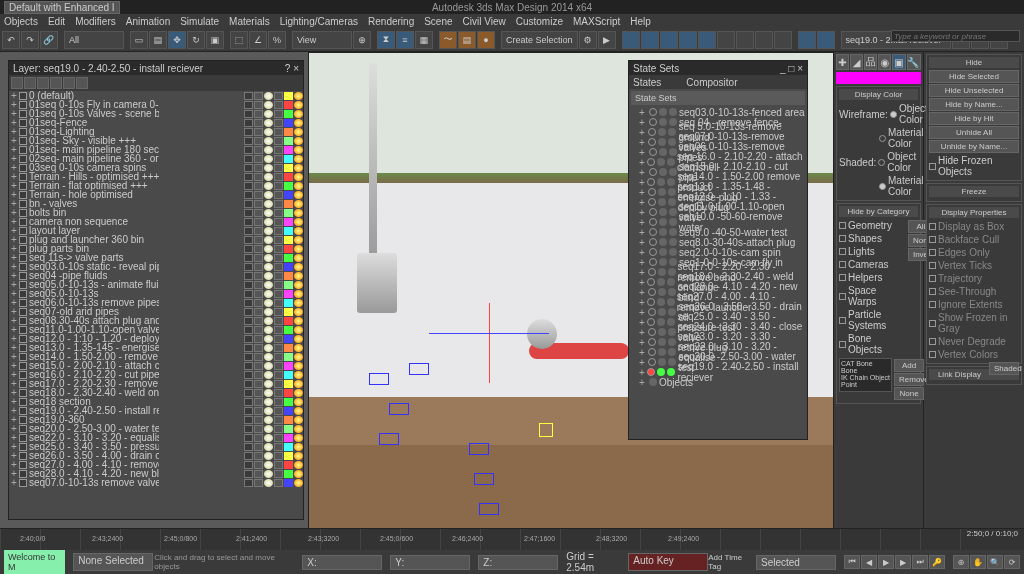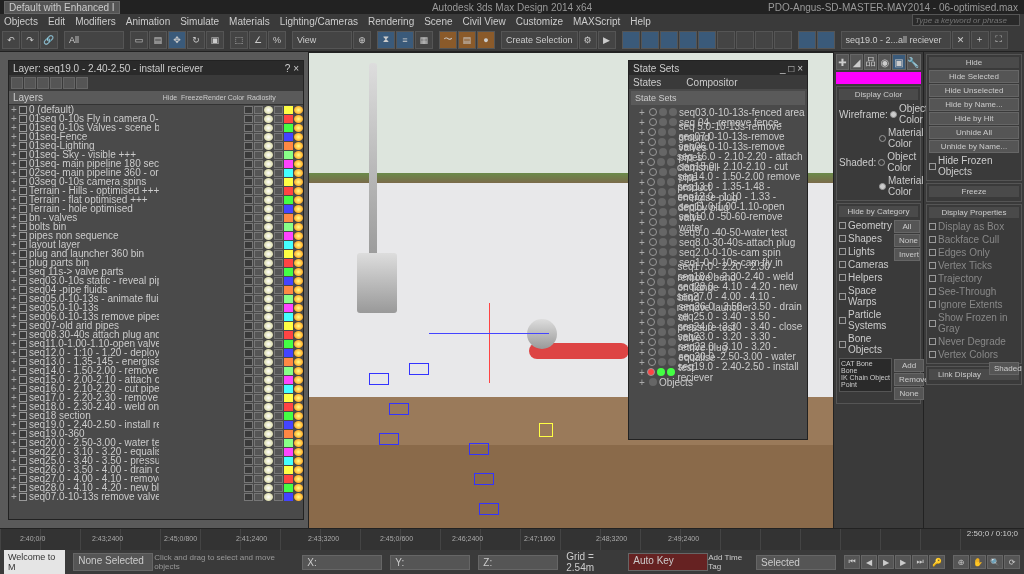--- a/index.html
+++ b/index.html
@@ -2,21 +2,21 @@
 <html><head>
 <meta charset="utf-8">
 <style>
 *{margin:0;padding:0;box-sizing:border-box;font-family:Arial,sans-serif;font-size:10px;color:#ccc;user-select:none}
 body{background:#333;width:1024px;height:574px;overflow:hidden;position:relative}
 .titlebar{height:14px;background:#222;display:flex;align-items:center;padding:0 4px;font-size:9px}
 .titlebar .center{position:absolute;left:50%;transform:translateX(-50%);color:#999}
 .titlebar .file{position:absolute;left:75%;color:#999}
 .menubar{height:14px;background:#3a3a3a;display:flex;align-items:center;padding:0 4px;gap:10px;font-size:9px}
 .menubar span{color:#ccc}
-.search-box{position:absolute;right:4px;top:14px;width:108px;height:12px;background:#2a2a2a;border:1px solid #555;font-size:8px;padding:0 2px;font-style:italic;color:#888}
+.search-box{position:absolute;right:4px;top:30px;width:129px;height:12px;background:#2a2a2a;border:1px solid #555;font-size:8px;padding:0 2px;font-style:italic;color:#888}
 .toolbar{height:24px;background:#3a3a3a;display:flex;align-items:center;padding:2px;gap:1px;border-bottom:1px solid #222}
 .tbtn{width:18px;height:18px;background:#444;border:1px solid #555;display:inline-flex;align-items:center;justify-content:center;font-size:9px;cursor:pointer}
 .tbtn.blue{background:#3a5a7a}
 .tbtn.orange{background:#8a5a2a}
 .tsep{width:4px}
 .tdrop{height:18px;background:#444;border:1px solid #555;padding:0 4px;font-size:9px;display:inline-flex;align-items:center;min-width:60px}
 .main-area{position:relative;height:480px;background:#5a5a5a}
 .viewport{position:absolute;left:308px;top:0;right:190px;bottom:0;background:linear-gradient(#dde5dd 0%,#dde5dd 25%,#e8e8ea 25%,#e8e8ea 72%,#9a7a5a 72%,#9a7a5a 82%,#8a6a4a 82%,#8a6a4a 100%);border:1px solid #222}
 .viewport::before{content:"";position:absolute;top:25%;left:0;right:0;height:10px;background:linear-gradient(#6a8a4a,#7a6a4a)}
 .layer-panel{position:absolute;left:8px;top:8px;width:296px;height:460px;background:#4a4a4a;border:1px solid #222;display:flex;flex-direction:column}
@@ -67,36 +67,35 @@
 .rp-btn{background:#555;border:1px solid #666;padding:1px 4px;text-align:center;font-size:8px;margin:1px 0}
 .rp-tabs{display:flex;height:16px;gap:1px;margin-bottom:2px}
 .rp-tabs .t{flex:1;background:#555;border:1px solid #666;display:flex;align-items:center;justify-content:center}
 .rp-tabs .t.active{background:#3a5a7a}
 .swatch{width:100%;height:12px;background:#f0f;margin-bottom:2px}
 .timeline{position:absolute;bottom:24px;left:0;right:0;height:22px;background:#333;border-top:1px solid #222;display:flex;align-items:flex-start}
 .timeline .ruler{flex:1;height:100%;background:repeating-linear-gradient(90deg,#444 0,#444 1px,#333 1px,#333 40px);position:relative;font-size:7px}
 .timeline .tick{position:absolute;top:6px;color:#aaa;font-size:7px}
 .statusbar{position:absolute;bottom:0;left:0;right:0;height:24px;background:#3a3a3a;display:flex;align-items:center;padding:0 4px;gap:8px;font-size:9px}
 .statusbar .field{background:#555;border:1px solid #666;padding:1px 4px;min-width:80px}
-.statusbar .welcome{background:#e5e5e5;color:#333;padding:2px 4px;font-size:9px}
+.statusbar .welcome{background:#86efac;color:#333;padding:2px 4px;font-size:9px}
 .playback{display:flex;gap:1px;margin-left:auto}
 .playback .pb{width:16px;height:14px;background:#555;border:1px solid #666;display:flex;align-items:center;justify-content:center;font-size:8px}
 .vp-obj{position:absolute}
 .vp-cam{width:20px;height:12px;border:1px solid #33f}
 .vp-cube{width:14px;height:14px;border:1px solid #ff4}
 .vp-pipe{background:#d44;height:16px;border-radius:8px}
 .vp-metal{background:linear-gradient(#ddd,#999);border-radius:3px}
 </style>
 </head>
 <body>
 
 <div class="titlebar">
   <span style="background:#555;padding:0 4px;border:1px solid #666">Default with Enhanced I</span>
   <span class="center">Autodesk 3ds Max Design 2014 x64</span>
-  <span class="file">PDO-Angus-SD-MASTER-MAY2014 - 06-optimised.max</span>
 </div>
 
 <div class="menubar">
   <span>Objects</span>
   <span>Edit</span>
   <span>Modifiers</span>
   <span>Animation</span>
   <span>Simulate</span>
   <span>Materials</span>
   <span>Lighting/Cameras</span>
@@ -184,28 +183,20 @@
       <span>? ×</span>
     </div>
     <div class="panel-toolbar">
       <div class="mini"></div>
       <div class="mini"></div>
       <div class="mini"></div>
       <div class="mini"></div>
       <div class="mini"></div>
       <div class="mini"></div>
     </div>
-    <div class="layer-header">
-      <div class="lh-name">Layers</div>
-      <div class="lh-col">Hide</div>
-      <div class="lh-col">Freeze</div>
-      <div class="lh-col">Render</div>
-      <div class="lh-col">Color</div>
-      <div class="lh-col">Radiosity</div>
-    </div>
     <div class="layer-body" id="layer-body">
         <div class="layer-row">
           <span class="plus">+</span>
           <span class="cb"></span>
           <span class="nm">0 (default)</span>
           <div class="icons">
             <span class="ic chk"></span>
             <span class="ic box"></span>
             <span class="ic bulb"></span>
             <span class="ic box"></span>
@@ -378,21 +369,21 @@
             <span class="ic box"></span>
             <span class="ic bulb"></span>
             <span class="ic box"></span>
             <span class="ic c6"></span>
             <span class="ic sun"></span>
           </div>
         </div>
         <div class="layer-row">
           <span class="plus">+</span>
           <span class="cb"></span>
-          <span class="nm">pipes non sequence</span>
+          <span class="nm">camera non sequence</span>
           <div class="icons">
             <span class="ic chk"></span>
             <span class="ic box"></span>
             <span class="ic bulb"></span>
             <span class="ic box"></span>
             <span class="ic c7"></span>
             <span class="ic sun"></span>
           </div>
         </div>
         <div class="layer-row">
@@ -1012,21 +1003,21 @@
             <span class="rb"></span>
             <span>Object Color</span>
           </div>
         <div class="rp-row" style="padding-left:40px">
             <span class="rb on"></span>
             <span>Material Color</span>
           </div>
       </div>
       <div class="rp-section">
         <div class="rp-title">Hide by Category</div>
-        <div style="display:flex;gap:2px">
+        <div style="display:flex;gap:16px">
           <div style="flex:1">
             <div class="rp-row">
                 <span class="cb"></span>
                 <span>Geometry</span>
               </div>
             <div class="rp-row">
                 <span class="cb"></span>
                 <span>Shapes</span>
               </div>
             <div class="rp-row">

